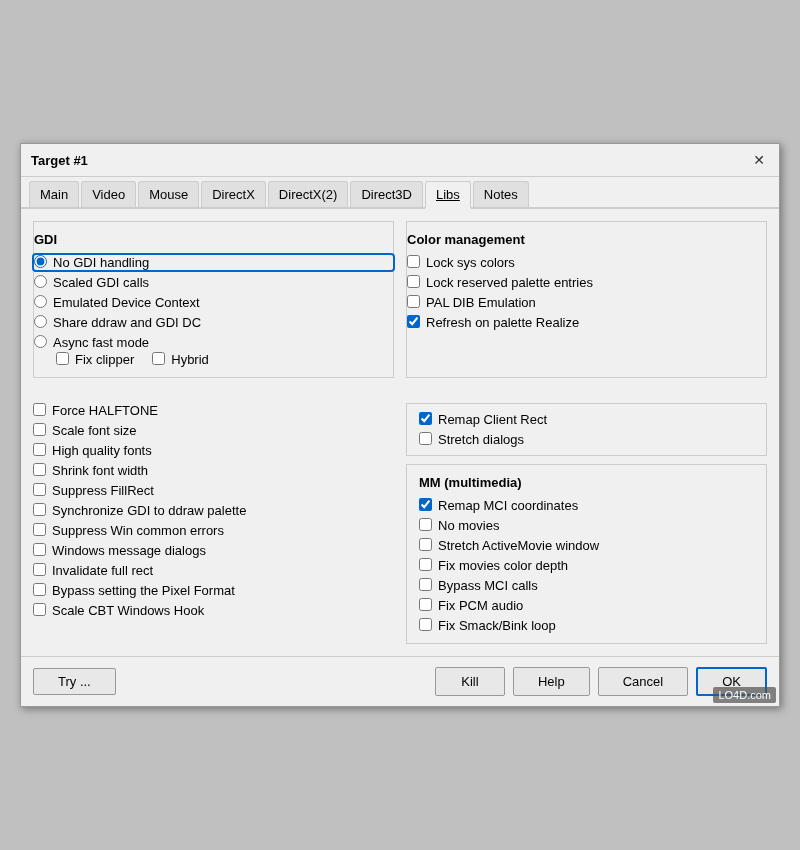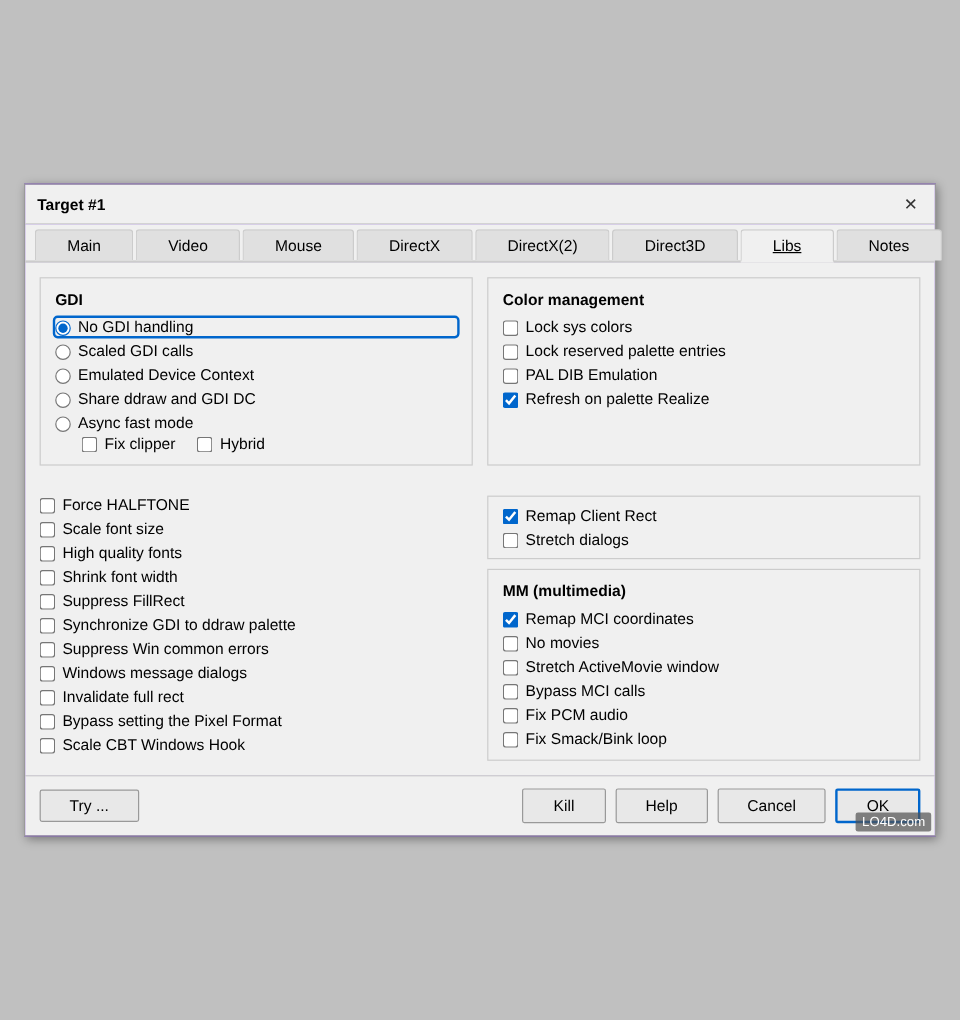--- a/index.html
+++ b/index.html
@@ -41,21 +41,21 @@
       color: #333;
     }
     .tabs {
       display: flex;
       background: #f0f0f0;
       border-bottom: 2px solid #ccc;
       padding: 4px 8px 0 8px;
       gap: 2px;
     }
     .tab {
-      padding: 5px 26px;
+      padding: 5px 10px;
       border: 1px solid #ccc;
       border-bottom: none;
       background: #e0e0e0;
       cursor: pointer;
       font-size: 13px;
       border-radius: 3px 3px 0 0;
     }
     .tab.active {
       background: #f0f0f0;
       border-bottom: 2px solid #f0f0f0;
@@ -68,37 +68,37 @@
       background: #f0f0f0;
     }
     .two-col {
       display: flex;
       gap: 12px;
     }
     .panel {
       flex: 1;
       border: 1px solid #ccc;
       background: #f0f0f0;
-      padding: 10px 12px;
+      padding: 10px 0;
       margin-bottom: 10px;
     }
     .panel-title {
       font-size: 13px;
       font-weight: 600;
       margin-bottom: 8px;
       color: #000;
     }
     .radio-group, .checkbox-group {
       display: flex;
       flex-direction: column;
       gap: 5px;
     }
     .radio-item, .checkbox-item {
       display: flex;
-      align-items: flex-end;
+      align-items: flex-start;
       gap: 6px;
       font-size: 13px;
     }
     .radio-item input[type=radio], .checkbox-item input[type=checkbox] {
       margin: 0;
     }
     .sub-row {
       display: flex;
       gap: 18px;
       margin-left: 22px;
@@ -341,20 +341,24 @@
                 <input type="checkbox" checked="" style="">
                 <span>Remap MCI coordinates</span>
               </label>
               <label class="checkbox-item">
                 <input type="checkbox" style="">
                 <span>No movies</span>
               </label>
               <label class="checkbox-item">
                 <input type="checkbox" style="">
                 <span>Stretch ActiveMovie window</span>
+              </label>
+              <label class="checkbox-item">
+                <input type="checkbox" style="">
+                <span>Fix movies color depth</span>
               </label>
               <label class="checkbox-item">
                 <input type="checkbox" style="">
                 <span>Bypass MCI calls</span>
               </label>
               <label class="checkbox-item">
                 <input type="checkbox" style="">
                 <span>Fix PCM audio</span>
               </label>
               <label class="checkbox-item">

